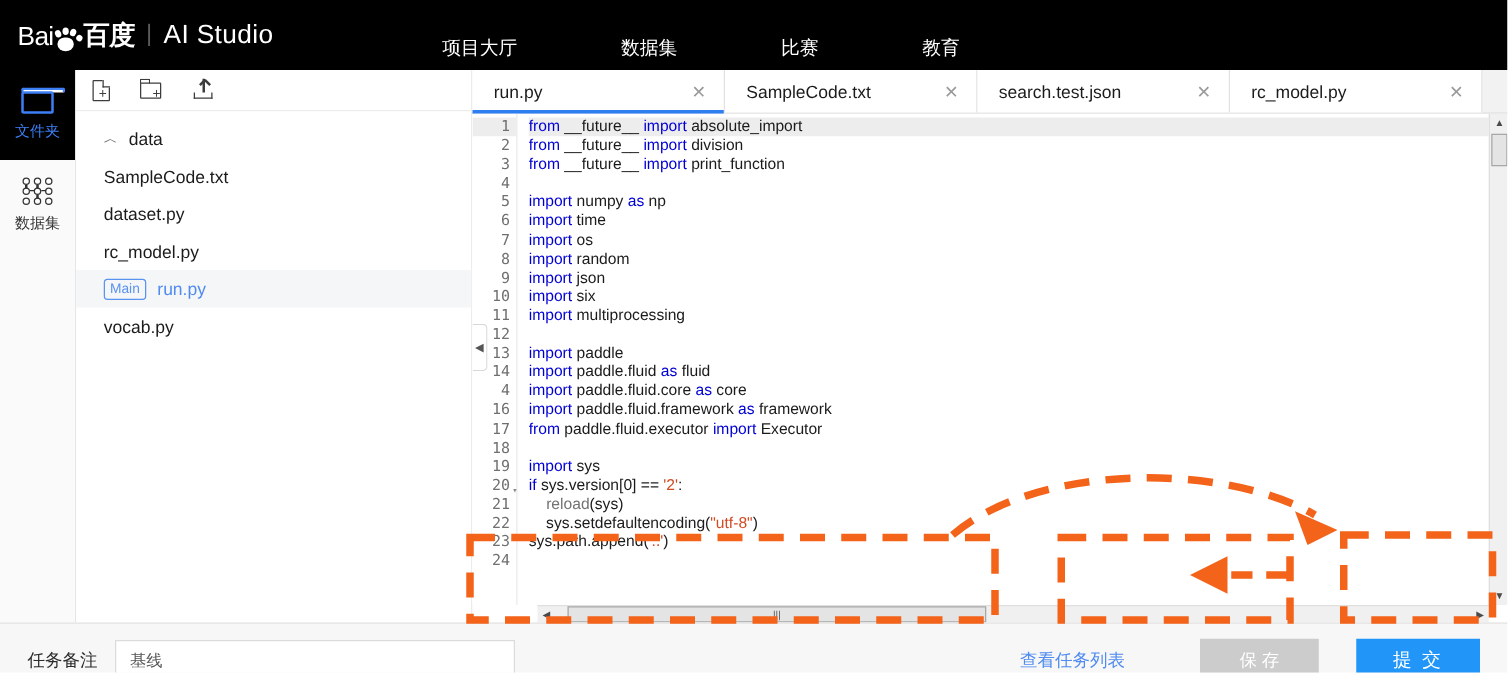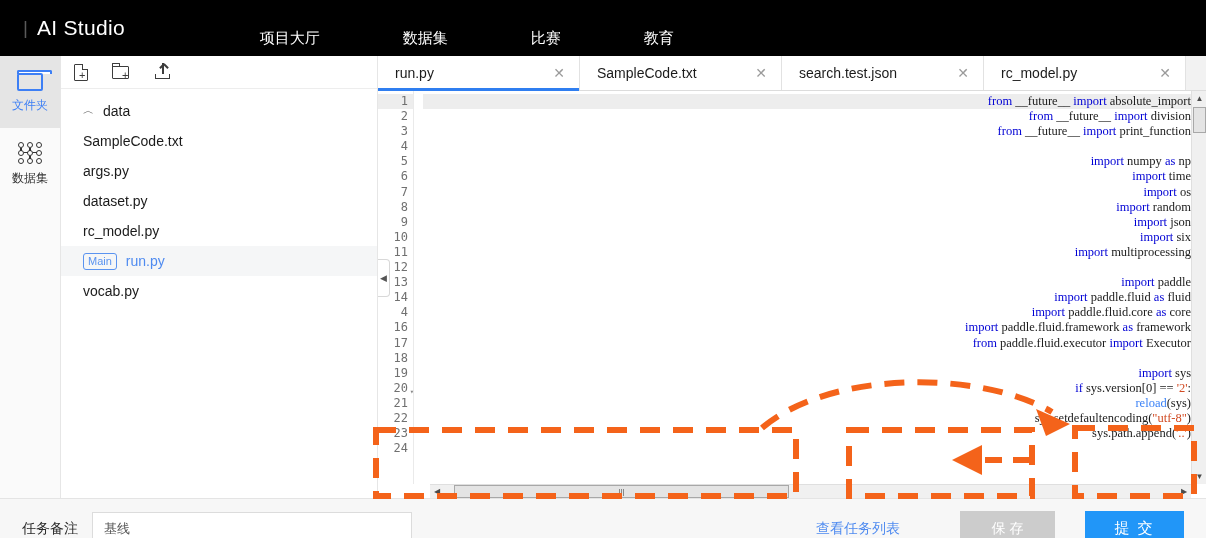--- a/index.html
+++ b/index.html
@@ -51,21 +51,21 @@
   .avatar .eye.l { left:11px; } .avatar .eye.r { left:20px; }
   .avatar .nose { position:absolute; width:8px; height:6px; background:#fbe3cd; border-radius:50%; left:13px; top:19px;}
   .help { color:#ffffff; font-size:15px; margin-right:40px; cursor:pointer; }
 
   
   .body-wrap { display:flex; height: 442px; }
 
   
   .rail { width:61px; background:#fafafa; border-right:1px solid #e6e6e6; }
   .rail-item { height:72px; display:flex; flex-direction:column; align-items:center; justify-content:center; cursor:pointer; }
-  .rail-item.active { background:#e5e5e5; }
+  .rail-item.active { background:#000000; }
   .rail-label { font-size:12px; margin-top:6px; color:#333; }
   .rail-item.active .rail-label { color:#3d7ff5; }
   .folder-ico { width:26px; height:21px; position:relative; }
   .folder-ico .tab { position:absolute; left:0; top:0; width:11px; height:4px; border:2px solid #3d7ff5; border-bottom:none; border-radius:2px 2px 0 0; }
   .folder-ico .bd { position:absolute; left:0; top:3px; width:26px; height:18px; border:2px solid #3d7ff5; border-radius:2px; }
   .ds-ico { width:24px; height:22px; position:relative; }
   .ds-ico i { position:absolute; width:6px; height:6px; border:1.5px solid #333; border-radius:50%; background:#fff; }
   .ds-ico i:nth-child(1){left:0;top:0;} .ds-ico i:nth-child(2){left:9px;top:0;} .ds-ico i:nth-child(3){left:18px;top:0;}
   .ds-ico i:nth-child(4){left:0;top:8px;} .ds-ico i:nth-child(5){left:9px;top:8px;} .ds-ico i:nth-child(6){left:18px;top:8px;}
   .ds-ico i:nth-child(7){left:0;top:16px;} .ds-ico i:nth-child(8){left:9px;top:16px;} .ds-ico i:nth-child(9){left:18px;top:16px;}
@@ -122,28 +122,28 @@
   }
   .gutter {
     width:36px; background:#fff; border-right:1px solid #eaeaea;
     font-family:"DejaVu Sans Mono", monospace; font-size:12px; color:#707070;
     text-align:right; padding-top:3px; user-select:none;
   }
   .gutter div { height:15.1px; line-height:15.1px; padding-right:5px; position:relative; }
   .gutter div.hl { background:#ededed; }
   .fold-tri { position:absolute; right:-1px; top:4px; font-size:7px; color:#888; }
   .code {
-    flex:1; font-family:Liberation Serif, serif; font-size:12.5px;
-    padding-top:3px; padding-left:9px; white-space:pre; overflow:hidden;text-align:right;
+    flex:1; font-family:Liberation Sans, sans-serif; font-size:12.5px;
+    padding-top:3px; padding-left:9px; white-space:pre; overflow:hidden;
   }
   .code div { height:15.1px; line-height:15.1px; }
   .code div.hl { background:#ededed; }
   .kw { color:#0000d4; }
   .str { color:#d14b23; }
-  .fn { color:#3b82f6; }
+  .fn { color:#737373; }
   .pl { color:#1b1b1b; }
 
   .vscroll { width:15px; background:#f0f0f0; border-left:1px solid #dfdfdf; position:relative; }
   .vs-arrow { width:15px; height:15px; display:flex; align-items:center; justify-content:center; font-size:8px; color:#4a4a4a; }
   .vs-arrow.bottom { position:absolute; bottom:0; left:0; }
   .vs-thumb { position:absolute; top:16px; left:1px; width:13px; height:26px; background:#e4e4e4; border:1px solid #a8a8a8; }
 
   .hscroll {
     height:14px; background:#f0f0f0; border-top:1px solid #dfdfdf;
     display:flex; align-items:center; margin-left:52px; margin-right:15px; position:relative;
@@ -182,20 +182,31 @@
   }
 
   
   .anno { position:absolute; left:0; top:0; width:1206px; height:538px; pointer-events:none; z-index:20; }
 </style>
 </head>
 <body>
 
 <div class="header">
   <div class="brand">
+    <span class="brand-baidu">
+      <span>Bai</span>
+      <span class="paw">
+          <i></i>
+          <i></i>
+          <i></i>
+          <i></i>
+          <i></i>
+        </span>
+      <span class="brand-cn">百度</span>
+    </span>
     <span class="brand-sep">|</span>
     <span class="brand-ai">AI Studio</span>
   </div>
 
   <div class="nav">
     <div class="nav-item">项目大厅</div>
     <div class="nav-item">数据集</div>
     <div class="nav-item">比赛</div>
     <div class="nav-item">教育</div>
   </div>
@@ -248,23 +259,20 @@
           <span class="base"></span>
         </span>
     </div>
     <div class="file-list">
       <div class="file-row folder">
         <span class="chev">︿</span>
         <span class="fname">data</span>
       </div>
       <div class="file-row indent">
         <span class="fname">SampleCode.txt</span>
-      </div>
-      <div class="file-row indent">
-        <span class="fname">args.py</span>
       </div>
       <div class="file-row indent">
         <span class="fname">dataset.py</span>
       </div>
       <div class="file-row indent">
         <span class="fname">rc_model.py</span>
       </div>
       <div class="file-row indent selected">
         <span class="main-badge">Main</span>
         <span class="fname">run.py</span>

